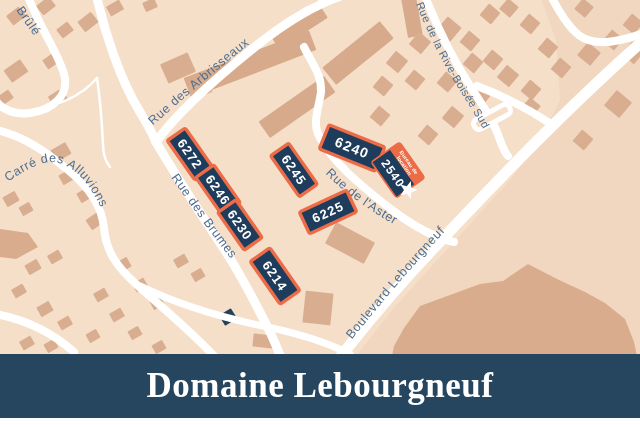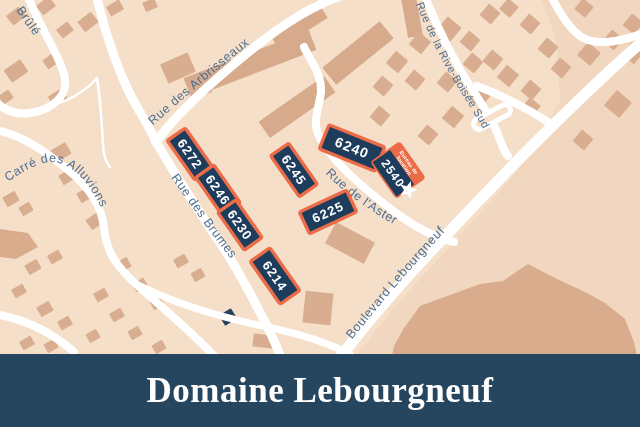--- a/index.html
+++ b/index.html
@@ -3,21 +3,21 @@
 <meta charset="utf-8">
 <style>
   html,body{margin:0;padding:0;background:#fff;}
   #stage{width:640px;height:427px;overflow:hidden;position:relative;font-family:"Liberation Sans",sans-serif;}
   #map{width:640px;height:354px;display:block;}
   svg{display:block;}
   .street-label{font-family:"Liberation Sans",sans-serif;font-size:12.5px;letter-spacing:.6px;}
   .street-label-small{font-family:"Liberation Sans",sans-serif;font-size:11px;letter-spacing:.4px;}
   .bldg-num{font-family:"Liberation Sans",sans-serif;font-weight:700;letter-spacing:1.1px;}
   .tag-text{font-family:"Liberation Sans",sans-serif;font-weight:700;font-size:5.3px;letter-spacing:.2px;}
-  .banner{height:74px;display:flex;align-items:center;justify-content:center;}
+  .banner{height:64px;display:flex;align-items:center;justify-content:center;}
   .banner h1{margin:0;font-family:"Liberation Serif","DejaVu Serif",serif;font-weight:700;font-size:35px;letter-spacing:.5px;}
 </style>
 </head>
 <body>
 
 <div id="stage">
   <div id="map">
       <svg viewBox="0 0 640 354" width="640" height="354">
         <rect x="0" y="0" width="640" height="354" fill="#f5dfc9"></rect>
         <polygon points="540,-4 646,-4 646,356 356,356 392,310 430,268 470,224 510,180 540,140 560,100 556,40" fill="#f1d7bf"></polygon>

